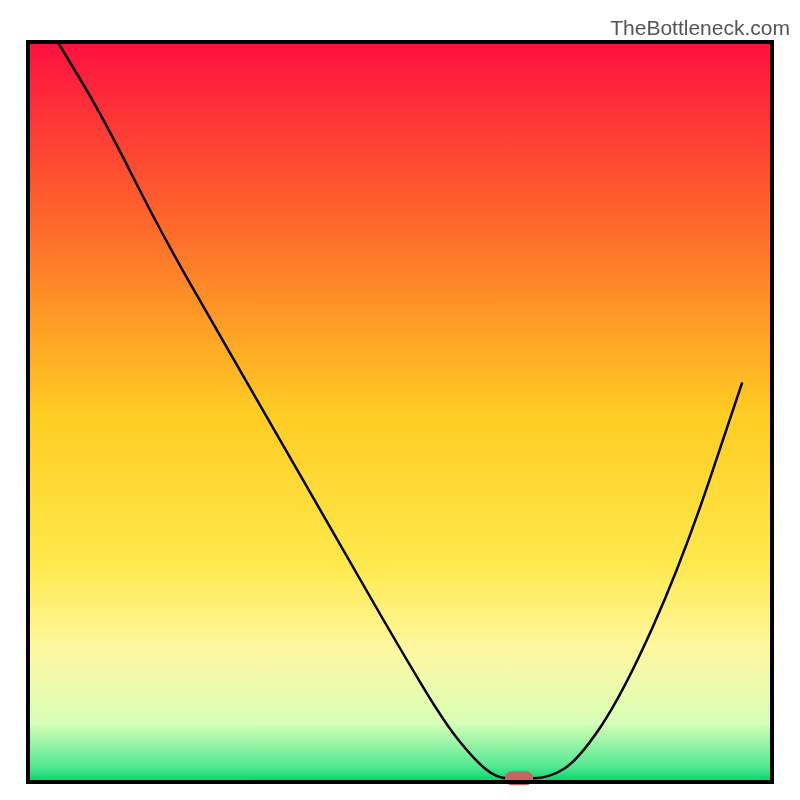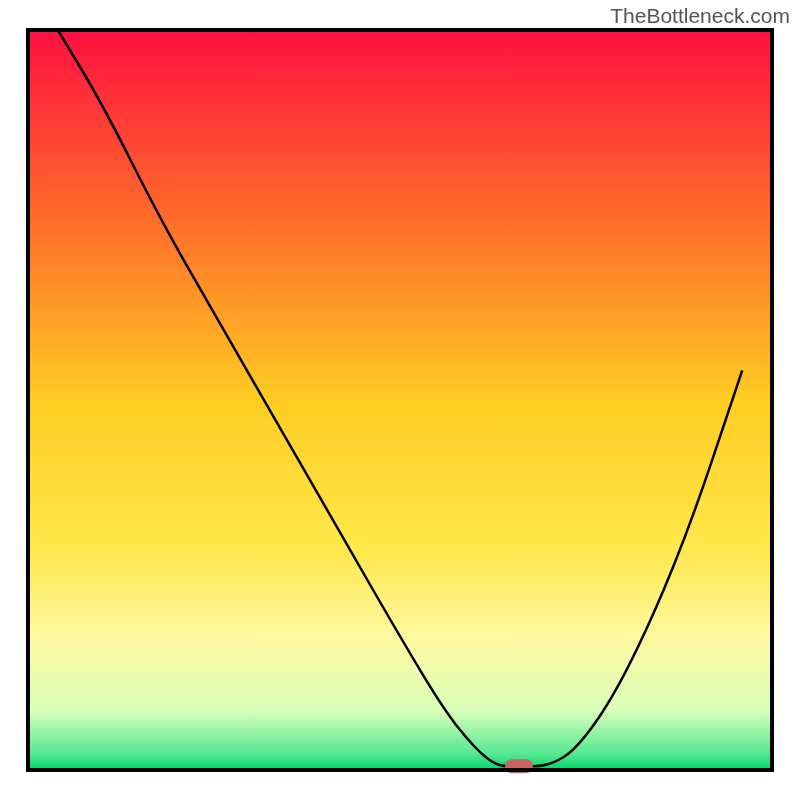--- a/index.html
+++ b/index.html
@@ -7,20 +7,21 @@
     padding: 0;
     width: 800px;
     height: 800px;
     background: #fff;
     font-family: Arial, sans-serif;
   }
   .chart-container {
     position: relative;
     width: 800px;
     height: 728px;
+    margin-top: 12px;
   }
   .watermark {
     position: absolute;
     top: 4px;
     right: 10px;
     font-size: 21px;
     color: #555;
     font-weight: normal;
     z-index: 10;
   }

